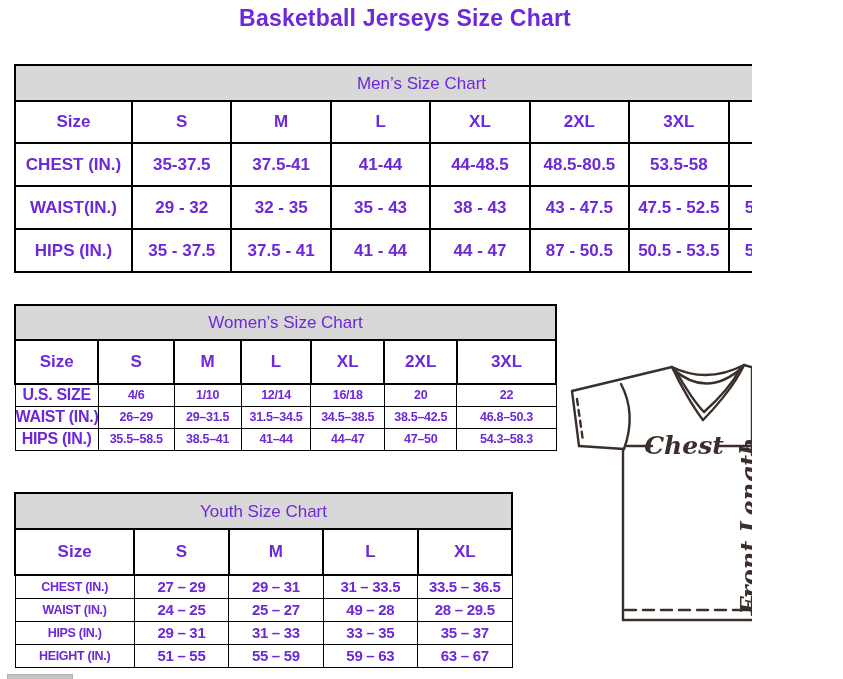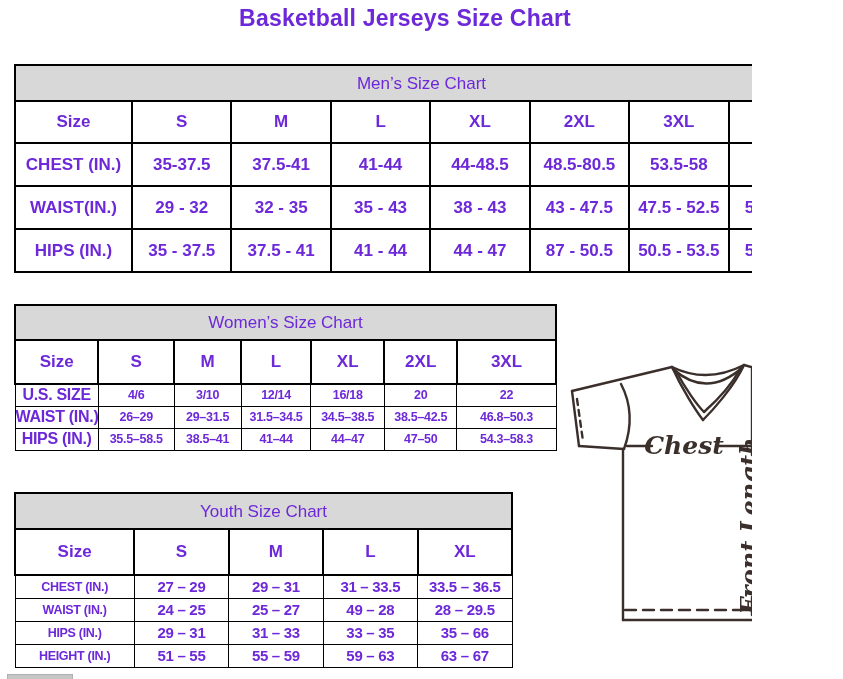--- a/index.html
+++ b/index.html
@@ -153,21 +153,21 @@
             <th>L</th>
             <th>XL</th>
             <th>2XL</th>
             <th>3XL</th>
           </tr>
         </thead>
         <tbody>
           <tr>
             <th>U.S. SIZE</th>
             <td>4/6</td>
-            <td>3/10</td>
+            <td>1/10</td>
             <td>12/14</td>
             <td>16/18</td>
             <td>20</td>
             <td>22</td>
           </tr>
           <tr>
             <th>WAIST (IN.)</th>
             <td>26–29</td>
             <td>29–31.5</td>
             <td>31.5–34.5</td>
@@ -213,21 +213,21 @@
             <td>24 – 25</td>
             <td>25 – 27</td>
             <td>49 – 28</td>
             <td>28 – 29.5</td>
           </tr>
           <tr>
             <th>HIPS (IN.)</th>
             <td>29 – 31</td>
             <td>31 – 33</td>
             <td>33 – 35</td>
-            <td>35 – 66</td>
+            <td>35 – 37</td>
           </tr>
           <tr>
             <th>HEIGHT (IN.)</th>
             <td>51 – 55</td>
             <td>55 – 59</td>
             <td>59 – 63</td>
             <td>63 – 67</td>
           </tr>
         </tbody>
       </table>

